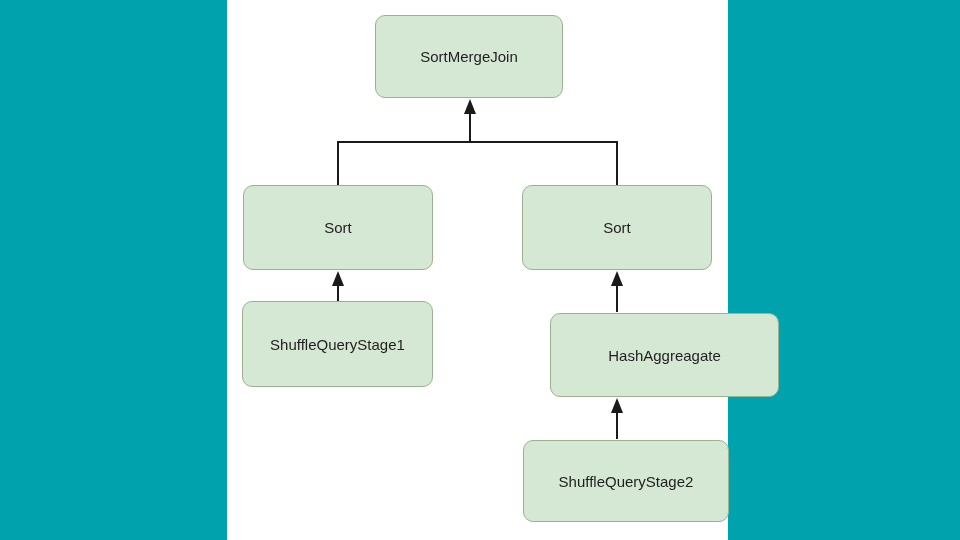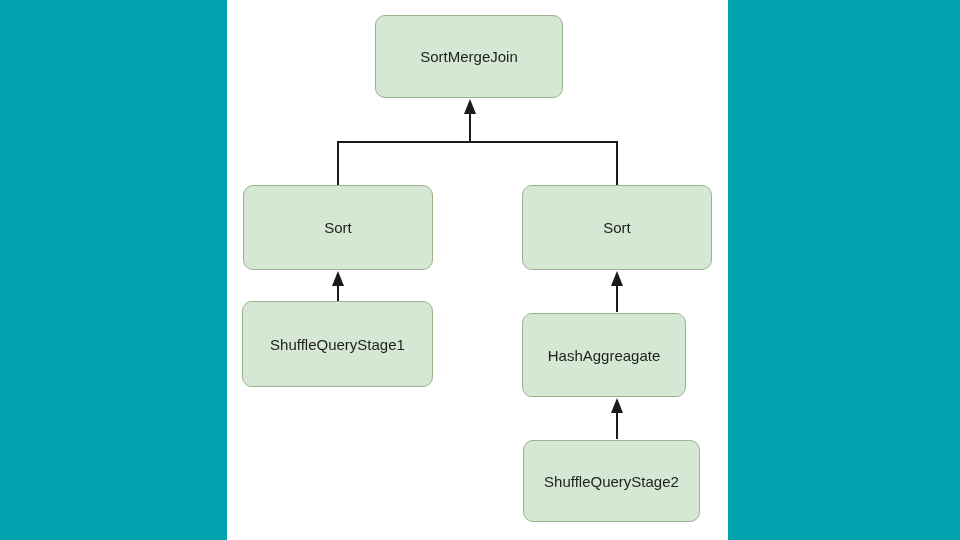--- a/index.html
+++ b/index.html
@@ -50,22 +50,22 @@
     align-items: center;
     justify-content: center;
     color: var(--node_text);
     font-size: 15px;
     text-align: left;
   }
   #node-sortmergejoin      { left: 375px; top:  15px; width: 188px; height: 83px; }
   #node-sort-left          { left: 243px; top: 185px; width: 190px; height: 85px; }
   #node-sort-right         { left: 522px; top: 185px; width: 190px; height: 85px; }
   #node-shufflequerystage1 { left: 242px; top: 301px; width: 191px; height: 86px; }
-  #node-hashaggreagate     { left: 522px; top: 313px; width: 164px; height: 84px; }
-  #node-shufflequerystage2 { left: 523px; top: 440px; width: 177px; height: 82px; }
+  #node-hashaggreagate     { left: 550px; top: 313px; width: 229px; height: 84px; }
+  #node-shufflequerystage2 { left: 523px; top: 440px; width: 206px; height: 82px; }
 </style>
 </head>
 <body>
 
 <div class="page">
   <div class="canvas"></div>
 
   <svg class="connectors" viewBox="0 0 960 540" aria-hidden="true">
 
     <path class="line" d="M338,186 L338,142 L617,142 L617,186 M470,142 L470,104"></path>

